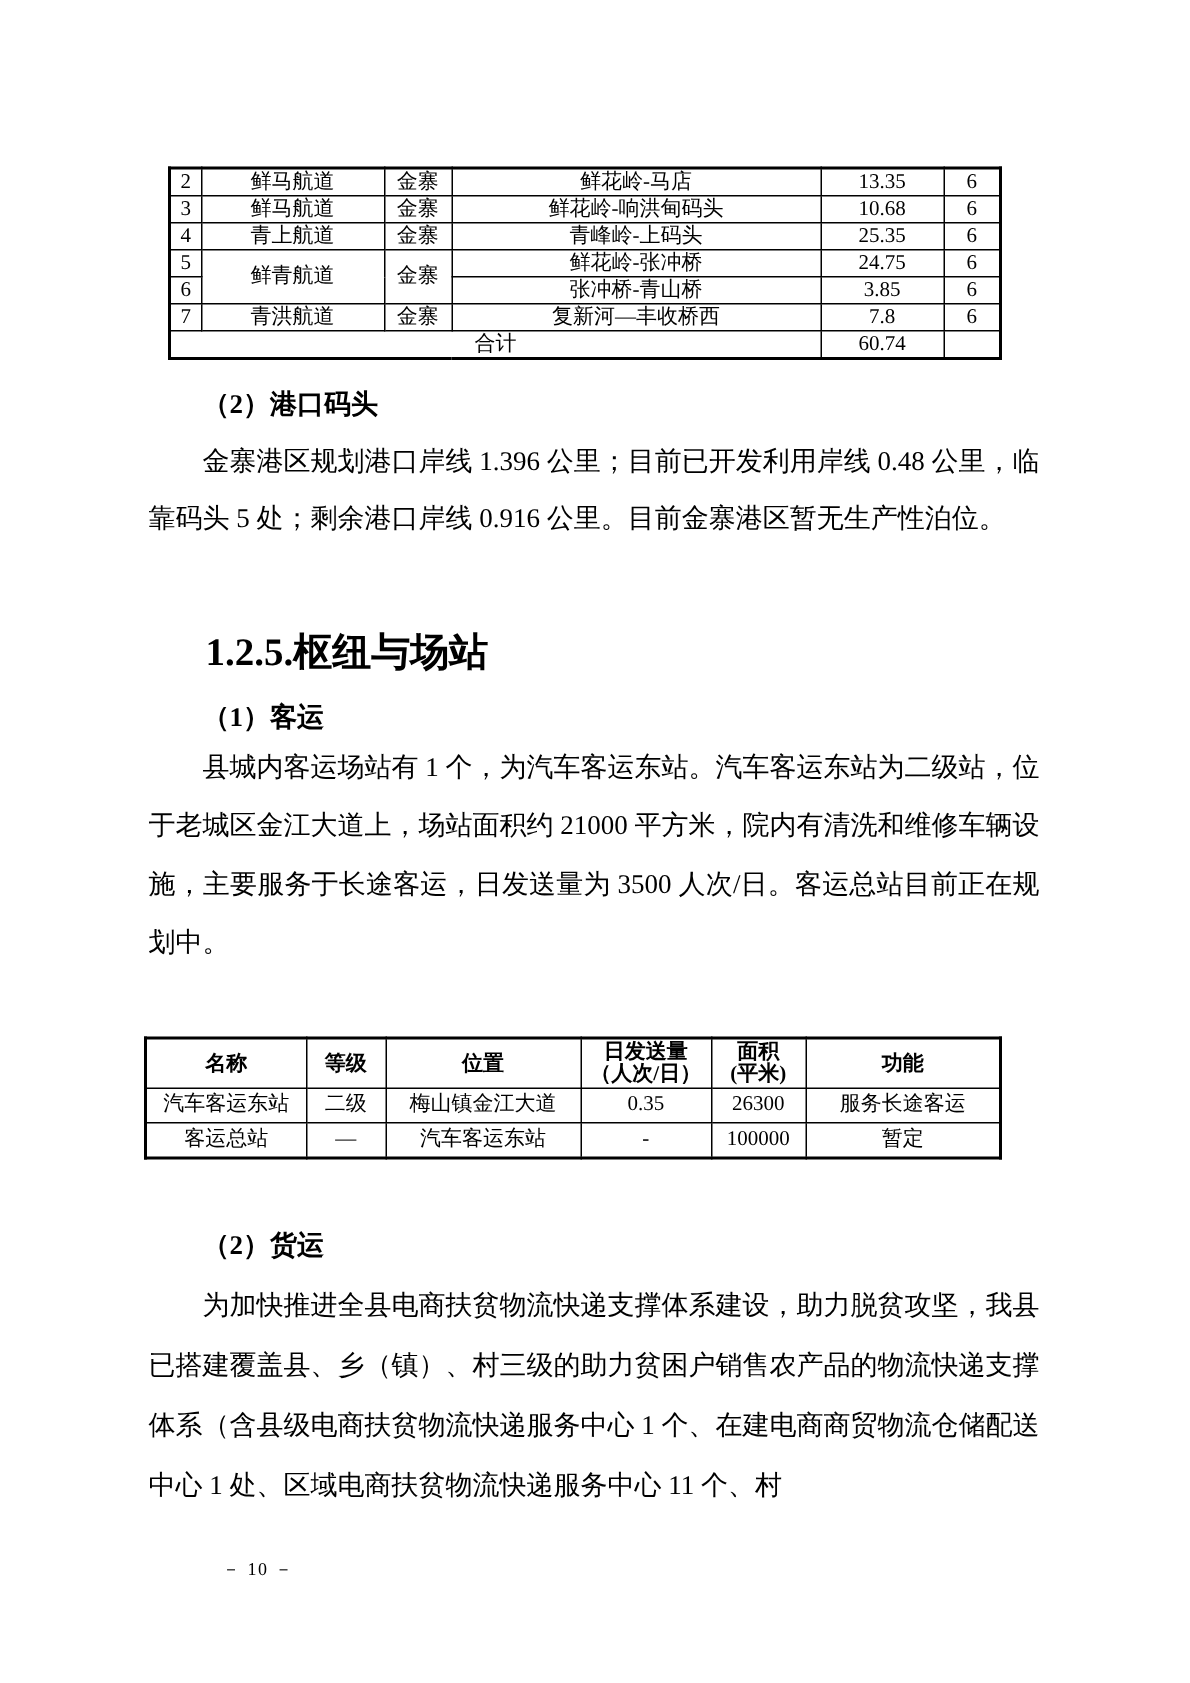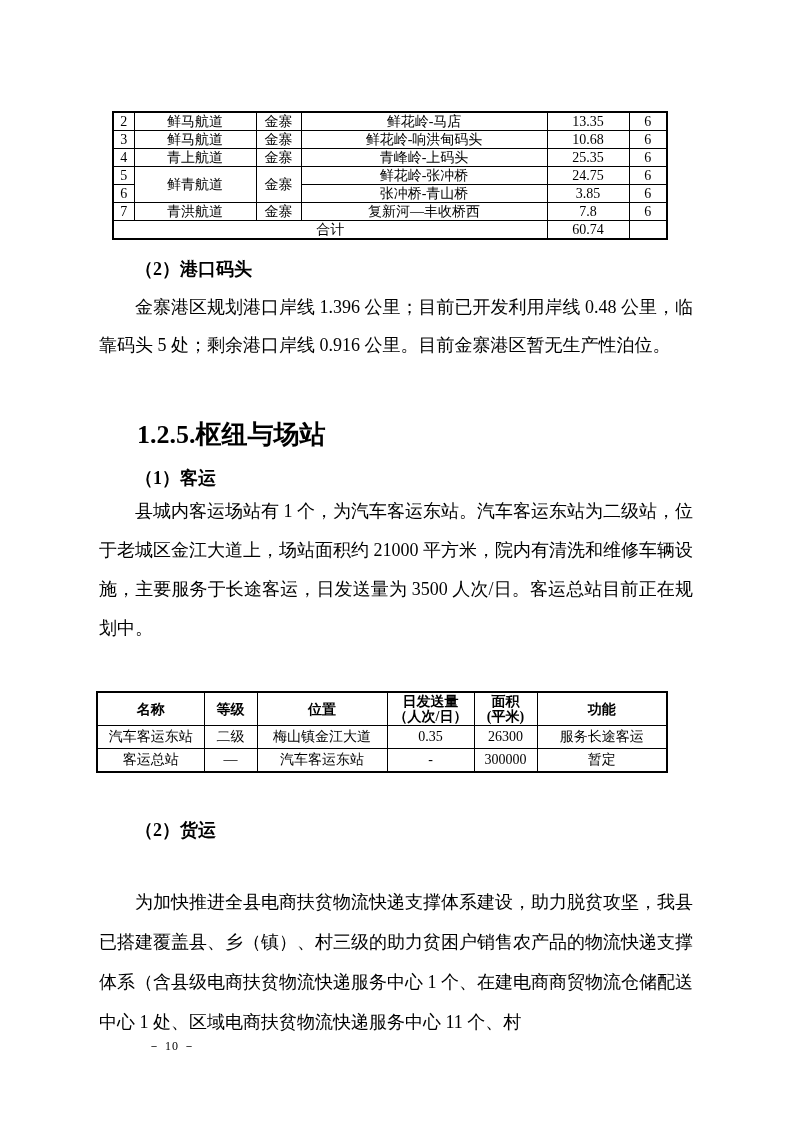--- a/index.html
+++ b/index.html
@@ -154,24 +154,24 @@
         <td>梅山镇金江大道</td>
         <td>0.35</td>
         <td>26300</td>
         <td>服务长途客运</td>
       </tr>
       <tr>
         <td>客运总站</td>
         <td>—</td>
         <td>汽车客运东站</td>
         <td>-</td>
-        <td>300000</td>
+        <td>100000</td>
         <td>暂定</td>
       </tr>
     </tbody>
   </table>
 
   <div class="para single" style="top:811px">（2）货运</div>
-  <div class="para lh40" style="top:882px">为加快推进全县电商扶贫物流快递支撑体系建设，助力脱贫攻坚，我县已搭建覆盖县、乡（镇）、村三级的助力贫困户销售农产品的物流快递支撑体系（含县级电商扶贫物流快递服务中心 1 个、在建电商商贸物流仓储配送中心 1 处、区域电商扶贫物流快递服务中心 11 个、村</div>
+  <div class="para lh40" style="top:850px">为加快推进全县电商扶贫物流快递支撑体系建设，助力脱贫攻坚，我县已搭建覆盖县、乡（镇）、村三级的助力贫困户销售农产品的物流快递支撑体系（含县级电商扶贫物流快递服务中心 1 个、在建电商商贸物流仓储配送中心 1 处、区域电商扶贫物流快递服务中心 11 个、村</div>
 
   <div class="page-number">－ 10 －</div>
 
 </div>
 
 </body></html>

